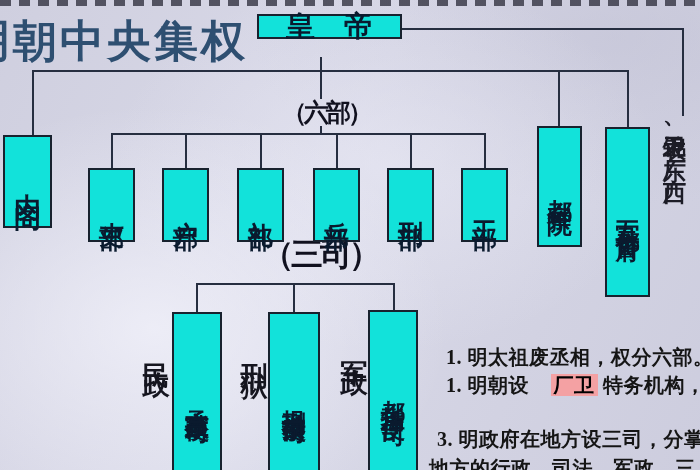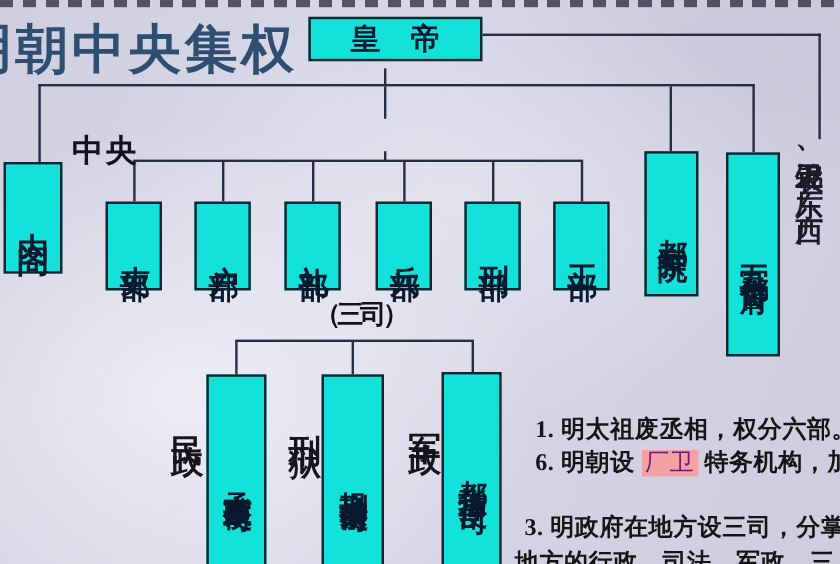--- a/index.html
+++ b/index.html
@@ -40,21 +40,21 @@
   }
   .agencies{
     position:absolute;left:659px;top:118px;height:230px;
     writing-mode:vertical-rl;text-orientation:upright;
     font-size:23px;font-weight:bold;color:#1c1c26;letter-spacing:0px;
   }
   .note{
     position:absolute;white-space:nowrap;font-size:20px;font-weight:600;
     color:#151515;letter-spacing:0.5px;
   }
-  .hl{background:#f4a1a3;color:#701a75;padding:0 3px;font-weight:normal;}
+  .hl{background:#f4a1a3;color:#000000;padding:0 3px;font-weight:bold;margin-left:16px;}
 </style>
 </head>
 <body>
 
 <div id="stage">
 
   <div class="dashes"></div>
 
   <div class="title">明朝中央集权</div>
 
@@ -72,26 +72,26 @@
   <i class="ln" style="left:336px;top:135px;width:2px;height:33px"></i>
   <i class="ln" style="left:410px;top:135px;width:2px;height:33px"></i>
   <i class="ln" style="left:484px;top:135px;width:2px;height:33px"></i>
   <i class="ln" style="left:402px;top:28px;width:282px;height:2px"></i>
   <i class="ln" style="left:682px;top:28px;width:2px;height:88px"></i>
   <i class="ln" style="left:196px;top:283px;width:199px;height:2px"></i>
   <i class="ln" style="left:196px;top:285px;width:2px;height:27px"></i>
   <i class="ln" style="left:293px;top:285px;width:2px;height:27px"></i>
   <i class="ln" style="left:393px;top:285px;width:2px;height:27px"></i>
 
-  <div class="box" style="left:257px;top:14px;width:145px;height:37px;font-size:25px">
+  <div class="box" style="left:257px;top:14px;width:145px;height:25px;font-size:29px">
     <span>皇　帝</span>
   </div>
 
-  <div class="lbl" style="left:60px;top:108px;font-size:26px;letter-spacing:2px">中央</div>
-  <div class="lbl" style="left:262px;top:247px;font-size:22px;letter-spacing:-3px">（三司）</div>
+  <div class="lbl" style="left:282px;top:96px;font-size:25px;letter-spacing:-3px">（六部）</div>
+  <div class="lbl" style="left:262px;top:233px;font-size:32px;letter-spacing:-3px">（三司）</div>
 
   <div class="box" style="left:3px;top:135px;width:49px;height:93px;font-size:27px">
     <span class="vtext" style="letter-spacing:10px">内阁</span>
   </div>
 
   <div class="box" style="left:88px;top:168px;width:47px;height:74px;font-size:25px">
     <span class="vtext" style="letter-spacing:4px">吏部</span>
   </div>
   <div class="box" style="left:162px;top:168px;width:47px;height:74px;font-size:25px">
     <span class="vtext" style="letter-spacing:4px">户部</span>
@@ -126,20 +126,20 @@
   <div class="box" style="left:268px;top:312px;width:52px;height:170px;font-size:24px">
     <span class="vtext" style="letter-spacing:2px">提刑按察使司</span>
   </div>
   <div class="sideV" style="left:336px;top:340px">军政</div>
   <div class="box" style="left:368px;top:310px;width:50px;height:170px;font-size:24px">
     <span class="vtext" style="letter-spacing:6px">都指挥使司</span>
   </div>
 
   <div class="note" style="left:446px;top:344px">1. 明太祖废丞相，权分六部。</div>
   <div class="note" style="left:446px;top:372px">
-    <span>6. 明朝设</span>
+    <span>1. 明朝设</span>
     <span class="hl">厂卫</span>
     <span>特务机构，加</span>
   </div>
   <div class="note" style="left:437px;top:426px">3. 明政府在地方设三司，分掌</div>
   <div class="note" style="left:429px;top:455px">地方的行政、司法、军政，三</div>
 
 </div>
 
 </body></html>

